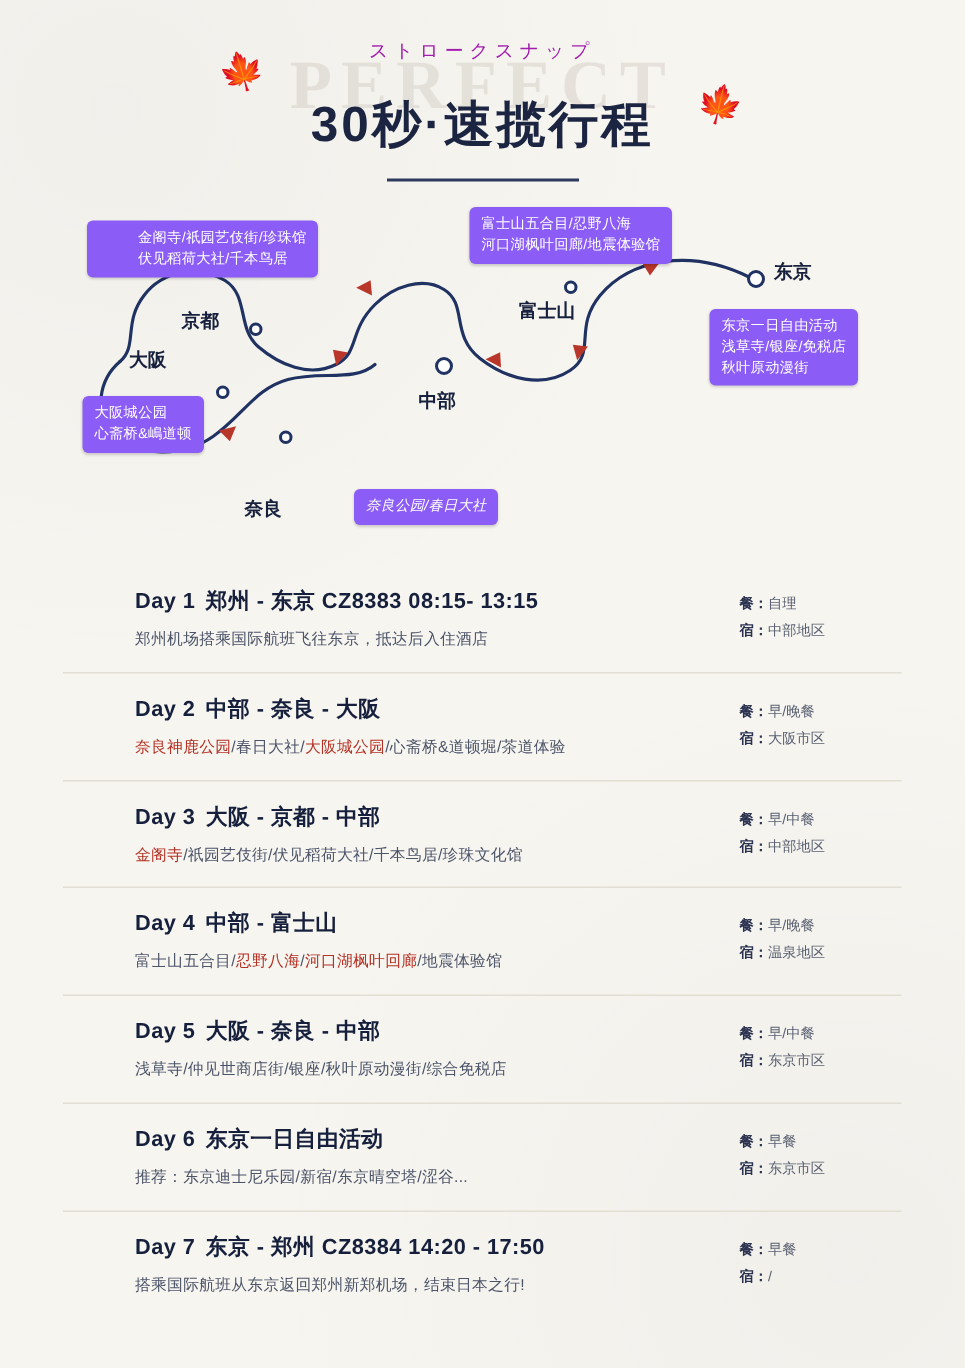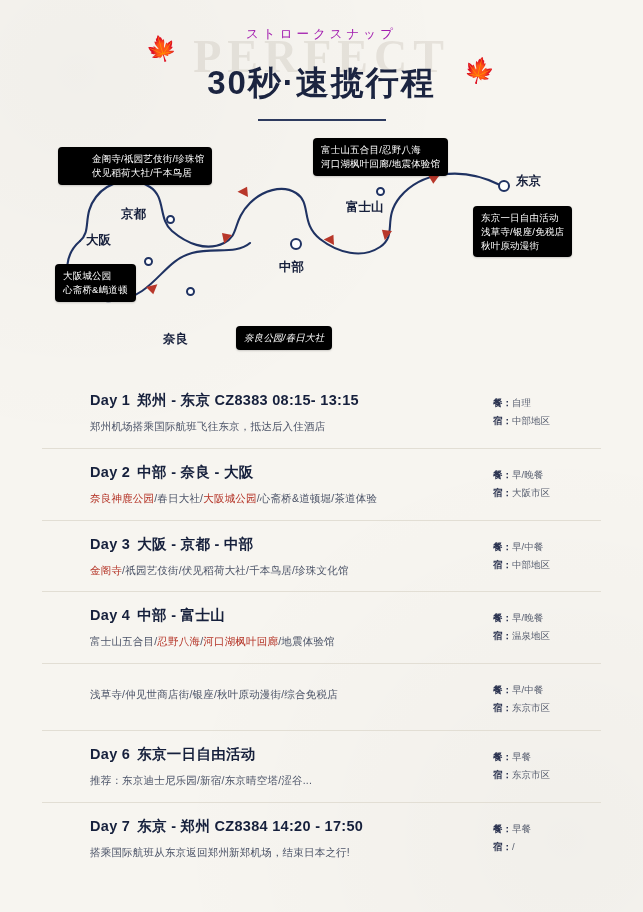--- a/index.html
+++ b/index.html
@@ -52,21 +52,21 @@
   }
   .leaf.left{ left:146px; top:36px; color:#c0392b; transform:rotate(-16deg); }
   .leaf.right{ right:148px; top:58px; color:#e8a33d; transform:rotate(14deg); }
 
   
   .map-wrap{ position:relative; width:643px; height:230px; margin-top:14px; }
   .map-wrap svg{ position:absolute; inset:0; }
 
   .tag{
     position:absolute;
-    background:#000000;
+    background:#8b5cf6;
     color:#fff;
     font-size:9.5px;
     line-height:1.45;
     padding:5px 8px;
     border-radius:4px;
     white-space:nowrap;
     box-shadow:0 1px 2px rgba(0,0,0,0.18);
     letter-spacing:.2px;
   }
   .city{
@@ -224,20 +224,21 @@
         <div class="day-title"><span class="dnum">Day 4</span><span>中部 - 富士山</span></div>
         <div class="day-desc"><span>富士山五合目/</span><span class="hl">忍野八海</span><span>/</span><span class="hl">河口湖枫叶回廊</span><span>/地震体验馆</span></div>
       </div>
       <div class="day-side">
         <div class="row"><span class="lbl">餐：</span><span>早/晚餐</span></div>
         <div class="row"><span class="lbl">宿：</span><span>温泉地区</span></div>
       </div>
     </div>
     <div class="day">
       <div class="day-main">
+        <div class="day-title"><span class="dnum">Day 5</span><span>大阪 - 奈良 - 中部</span></div>
         <div class="day-desc"><span>浅草寺/仲见世商店街/银座/秋叶原动漫街/综合免税店</span></div>
       </div>
       <div class="day-side">
         <div class="row"><span class="lbl">餐：</span><span>早/中餐</span></div>
         <div class="row"><span class="lbl">宿：</span><span>东京市区</span></div>
       </div>
     </div>
     <div class="day">
       <div class="day-main">
         <div class="day-title"><span class="dnum">Day 6</span><span>东京一日自由活动</span></div>

